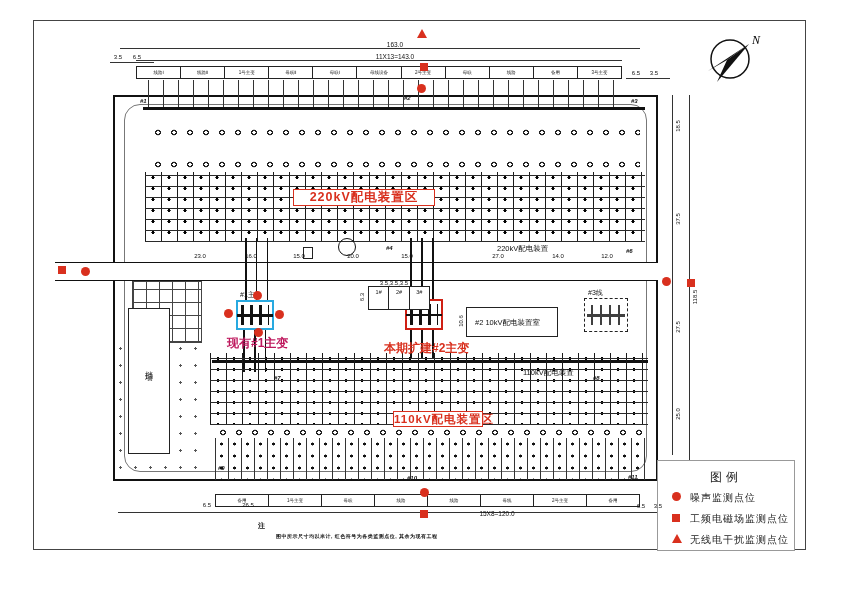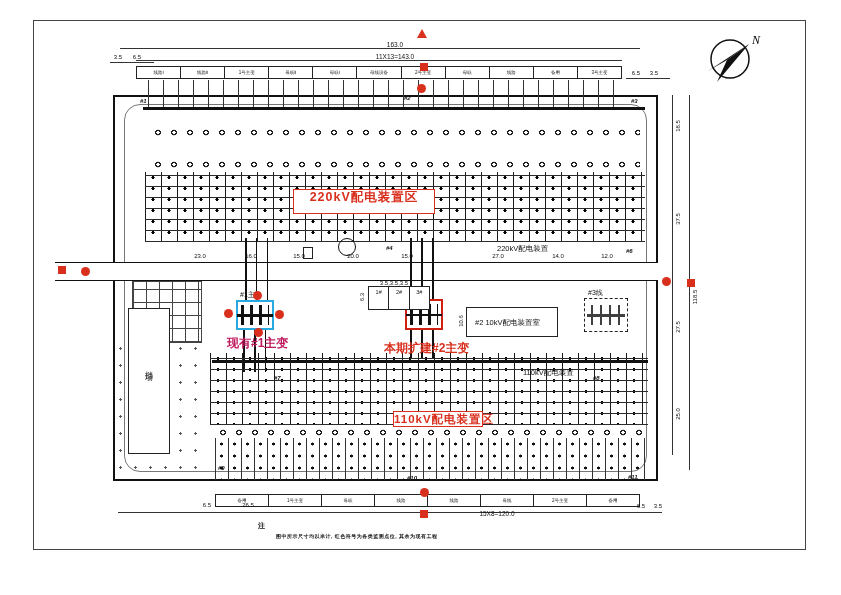--- a/index.html
+++ b/index.html
@@ -192,30 +192,47 @@
   <div class="dashedbox" style="left:584px;top:298px;width:44px;height:34px;">
     <div class="tx" style="left:6px;top:6px;right:6px;bottom:6px;opacity:.8;"></div>
   </div>
   <span class="tiny" style="left:588px;top:288px;">#3线</span>
 
   <div class="bus" style="left:212px;top:360px;width:436px;height:2.5px;"></div>
   <div class="switchgrid" style="left:210px;top:353px;width:438px;height:72px;"></div>
   <div class="circrow" style="left:215px;top:428px;width:430px;height:9px;"></div>
   <div class="strings-low" style="left:215px;top:438px;width:430px;height:42px;"></div>
 
-  <div class="arealbl" style="left:293px;top:189px;width:142px;height:25px;font-size:12.5px;line-height:15px;">220kV配电装置区</div>
+  <div class="arealbl" style="left:293px;top:189px;width:142px;height:17px;font-size:12.5px;line-height:15px;">220kV配电装置区</div>
   <div class="arealbl" style="left:393px;top:411px;width:90px;height:16px;font-size:11.5px;line-height:14px;">110kV配电装置区</div>
   <span class="blklbl" style="left:497px;top:244px;">220kV配电装置</span>
   <span class="blklbl" style="left:523px;top:368px;">110kV配电装置</span>
   <span class="cyanlbl" style="left:227px;top:335px;">现有#1主变</span>
   <span class="redlbl" style="left:384px;top:340px;">本期扩建#2主变</span>
 
   <div class="dimline" style="left:672px;top:95px;width:1px;height:360px;"></div>
   <div class="dimline" style="left:689px;top:95px;width:1px;height:375px;"></div>
 
+  <div class="legend">
+    <div class="ltitle">图例</div>
+    <div id="legendRows">
+        <div class="lrow" style="top: 29px;">
+          <div class="sym circle"></div>
+          <div class="ltxt">噪声监测点位</div>
+        </div>
+        <div class="lrow" style="top: 50px;">
+          <div class="sym square"></div>
+          <div class="ltxt">工频电磁场监测点位</div>
+        </div>
+        <div class="lrow" style="top: 71px;">
+          <div class="sym triangle"></div>
+          <div class="ltxt">无线电干扰监测点位</div>
+        </div>
+      </div>
+  </div>
 
   <span class="note-title">注</span>
   <span class="note-text">图中所示尺寸均以米计, 红色符号为各类监测点位, 其余为现有工程</span>
 
   <div id="dims">
       <div class="dim big" style="left: 395px; top: 44px;">163.0</div>
       <div class="dim big" style="left: 395px; top: 56px;">11X13=143.0</div>
       <div class="dim" style="left: 118px; top: 57px;">3.5</div>
       <div class="dim" style="left: 137px; top: 57px;">6.5</div>
       <div class="dim" style="left: 636px; top: 73px;">6.5</div>

